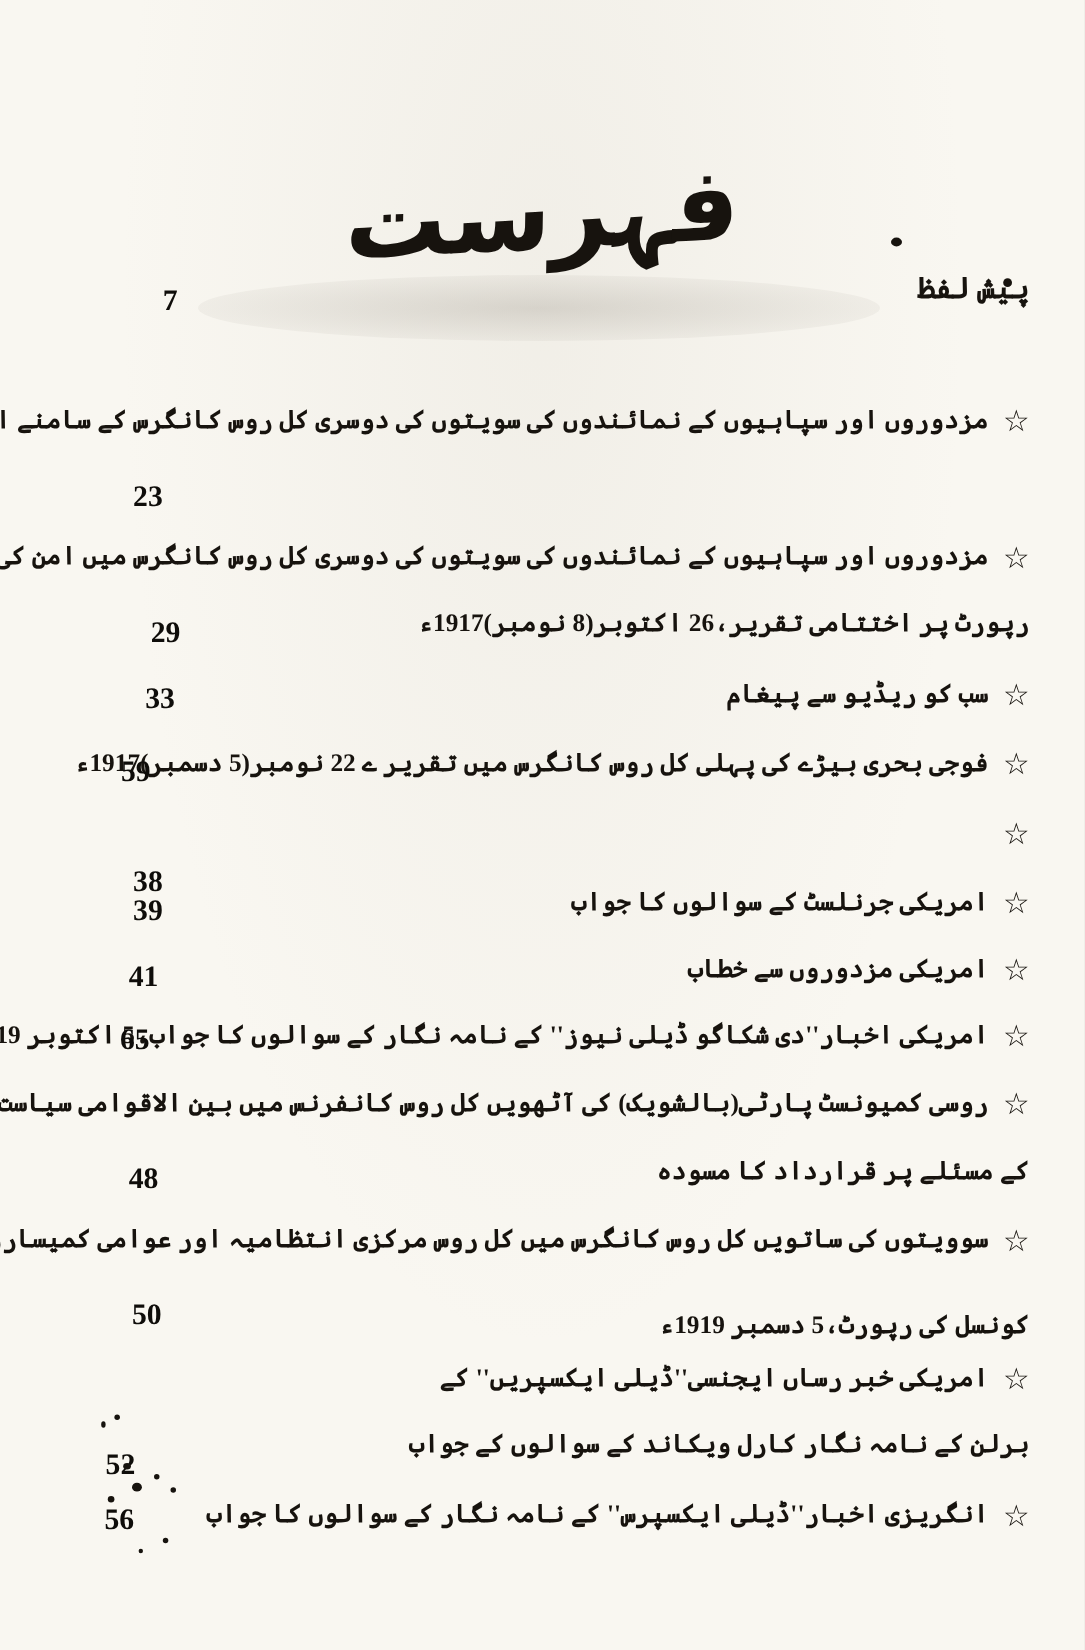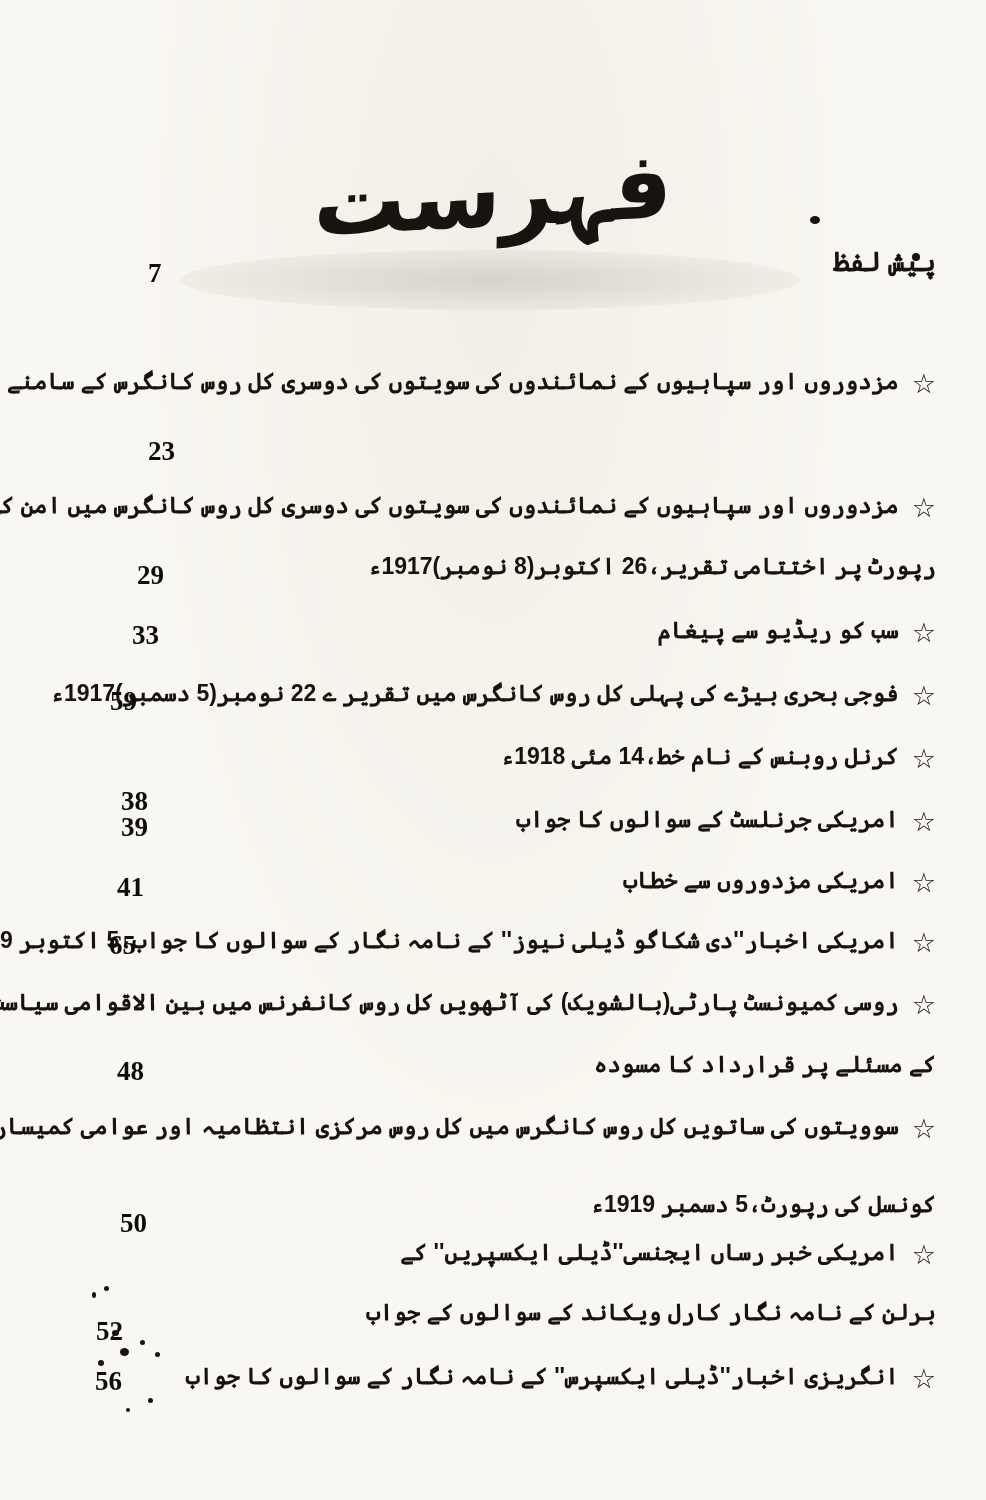--- a/index.html
+++ b/index.html
@@ -21,21 +21,21 @@
     transform:rotate(-3deg) skewX(-4deg);
     letter-spacing:2px;
   }
   .row{
     position:absolute;right:50px;
     direction:rtl;
     display:flex;align-items:center;gap:13px;
     white-space:nowrap;
   }
   .urdu{
-    font-family:Liberation Sans, sans-serif;
+    font-family:Liberation Serif, serif;
     font-size:23px;font-weight:700;
     color:#17130e;
   }
   .preface-label{font-size:27px;}
   .star{
     font-family:"DejaVu Sans",sans-serif;
     font-size:27px;line-height:1;color:#17130e;
     transform:translateY(2px);
   }
   .pagenum{
@@ -62,21 +62,21 @@
 
   <div class="row" style="top:246px;">
     <span class="urdu preface-label">پیش لفظ</span>
   </div>
   <span class="pagenum" style="top:258px;left:148px;">7</span>
 
   <div class="row" style="top:368px;">
     <span class="star">☆</span>
     <span class="urdu">مزدوروں اور سپاہیوں کے نمائندوں کی سویتوں کی دوسری کل روس کانگرس کے سامنے امن</span>
   </div>
-  <span class="pagenum" style="top:436px;left:148px;">23</span>
+  <span class="pagenum" style="top:436px;left:121px;">23</span>
 
   <div class="row" style="top:492px;">
     <span class="star">☆</span>
     <span class="urdu">مزدوروں اور سپاہیوں کے نمائندوں کی سویتوں کی دوسری کل روس کانگرس میں امن کی</span>
   </div>
   <div class="row" style="top:553px;">
     <span class="urdu">رپورٹ پر اختتامی تقریر،26 اکتوبر(8 نومبر)1917ء</span>
   </div>
   <span class="pagenum" style="top:560px;left:137px;">29</span>
 
@@ -87,21 +87,20 @@
   <span class="pagenum" style="top:620px;left:132px;">33</span>
 
   <div class="row" style="top:680px;">
     <span class="star">☆</span>
     <span class="urdu">فوجی بحری بیڑے کی پہلی کل روس کانگرس میں تقریر ے 22 نومبر(5 دسمبر)1917ء</span>
   </div>
   <span class="pagenum" style="top:686px;left:110px;">59</span>
 
   <div class="row" style="top:743px;">
     <span class="star">☆</span>
-    <span class="urdu">کرنل روبنس کے نام خط،14 مئی 1918ء</span>
   </div>
   <span class="pagenum" style="top:786px;left:121px;">38</span>
 
   <div class="row" style="top:806px;">
     <span class="star">☆</span>
     <span class="urdu">امریکی جرنلسٹ کے سوالوں کا جواب</span>
   </div>
   <span class="pagenum" style="top:812px;left:121px;">39</span>
 
   <div class="row" style="top:867px;">
@@ -125,21 +124,21 @@
   </div>
   <span class="pagenum" style="top:1056px;left:117px;">48</span>
 
   <div class="row" style="top:1113px;">
     <span class="star">☆</span>
     <span class="urdu">سوویتوں کی ساتویں کل روس کانگرس میں کل روس مرکزی انتظامیہ اور عوامی کمیساروں کی</span>
   </div>
   <div class="row" style="top:1175px;margin-top:16px;">
     <span class="urdu">کونسل کی رپورٹ،5 دسمبر 1919ء</span>
   </div>
-  <span class="pagenum" style="top:1208px;left:120px;">50</span>
+  <span class="pagenum" style="top:1180px;left:120px;">50</span>
 
   <div class="row" style="top:1239px;">
     <span class="star">☆</span>
     <span class="urdu">امریکی خبر رساں ایجنسی''ڈیلی ایکسپریں'' کے</span>
   </div>
   <div class="row" style="top:1299px;">
     <span class="urdu">برلن کے نامہ نگار کارل ویکاند کے سوالوں کے جواب</span>
   </div>
   <span class="pagenum" style="top:1300px;left:96px;margin-top:16px;">52</span>
 

